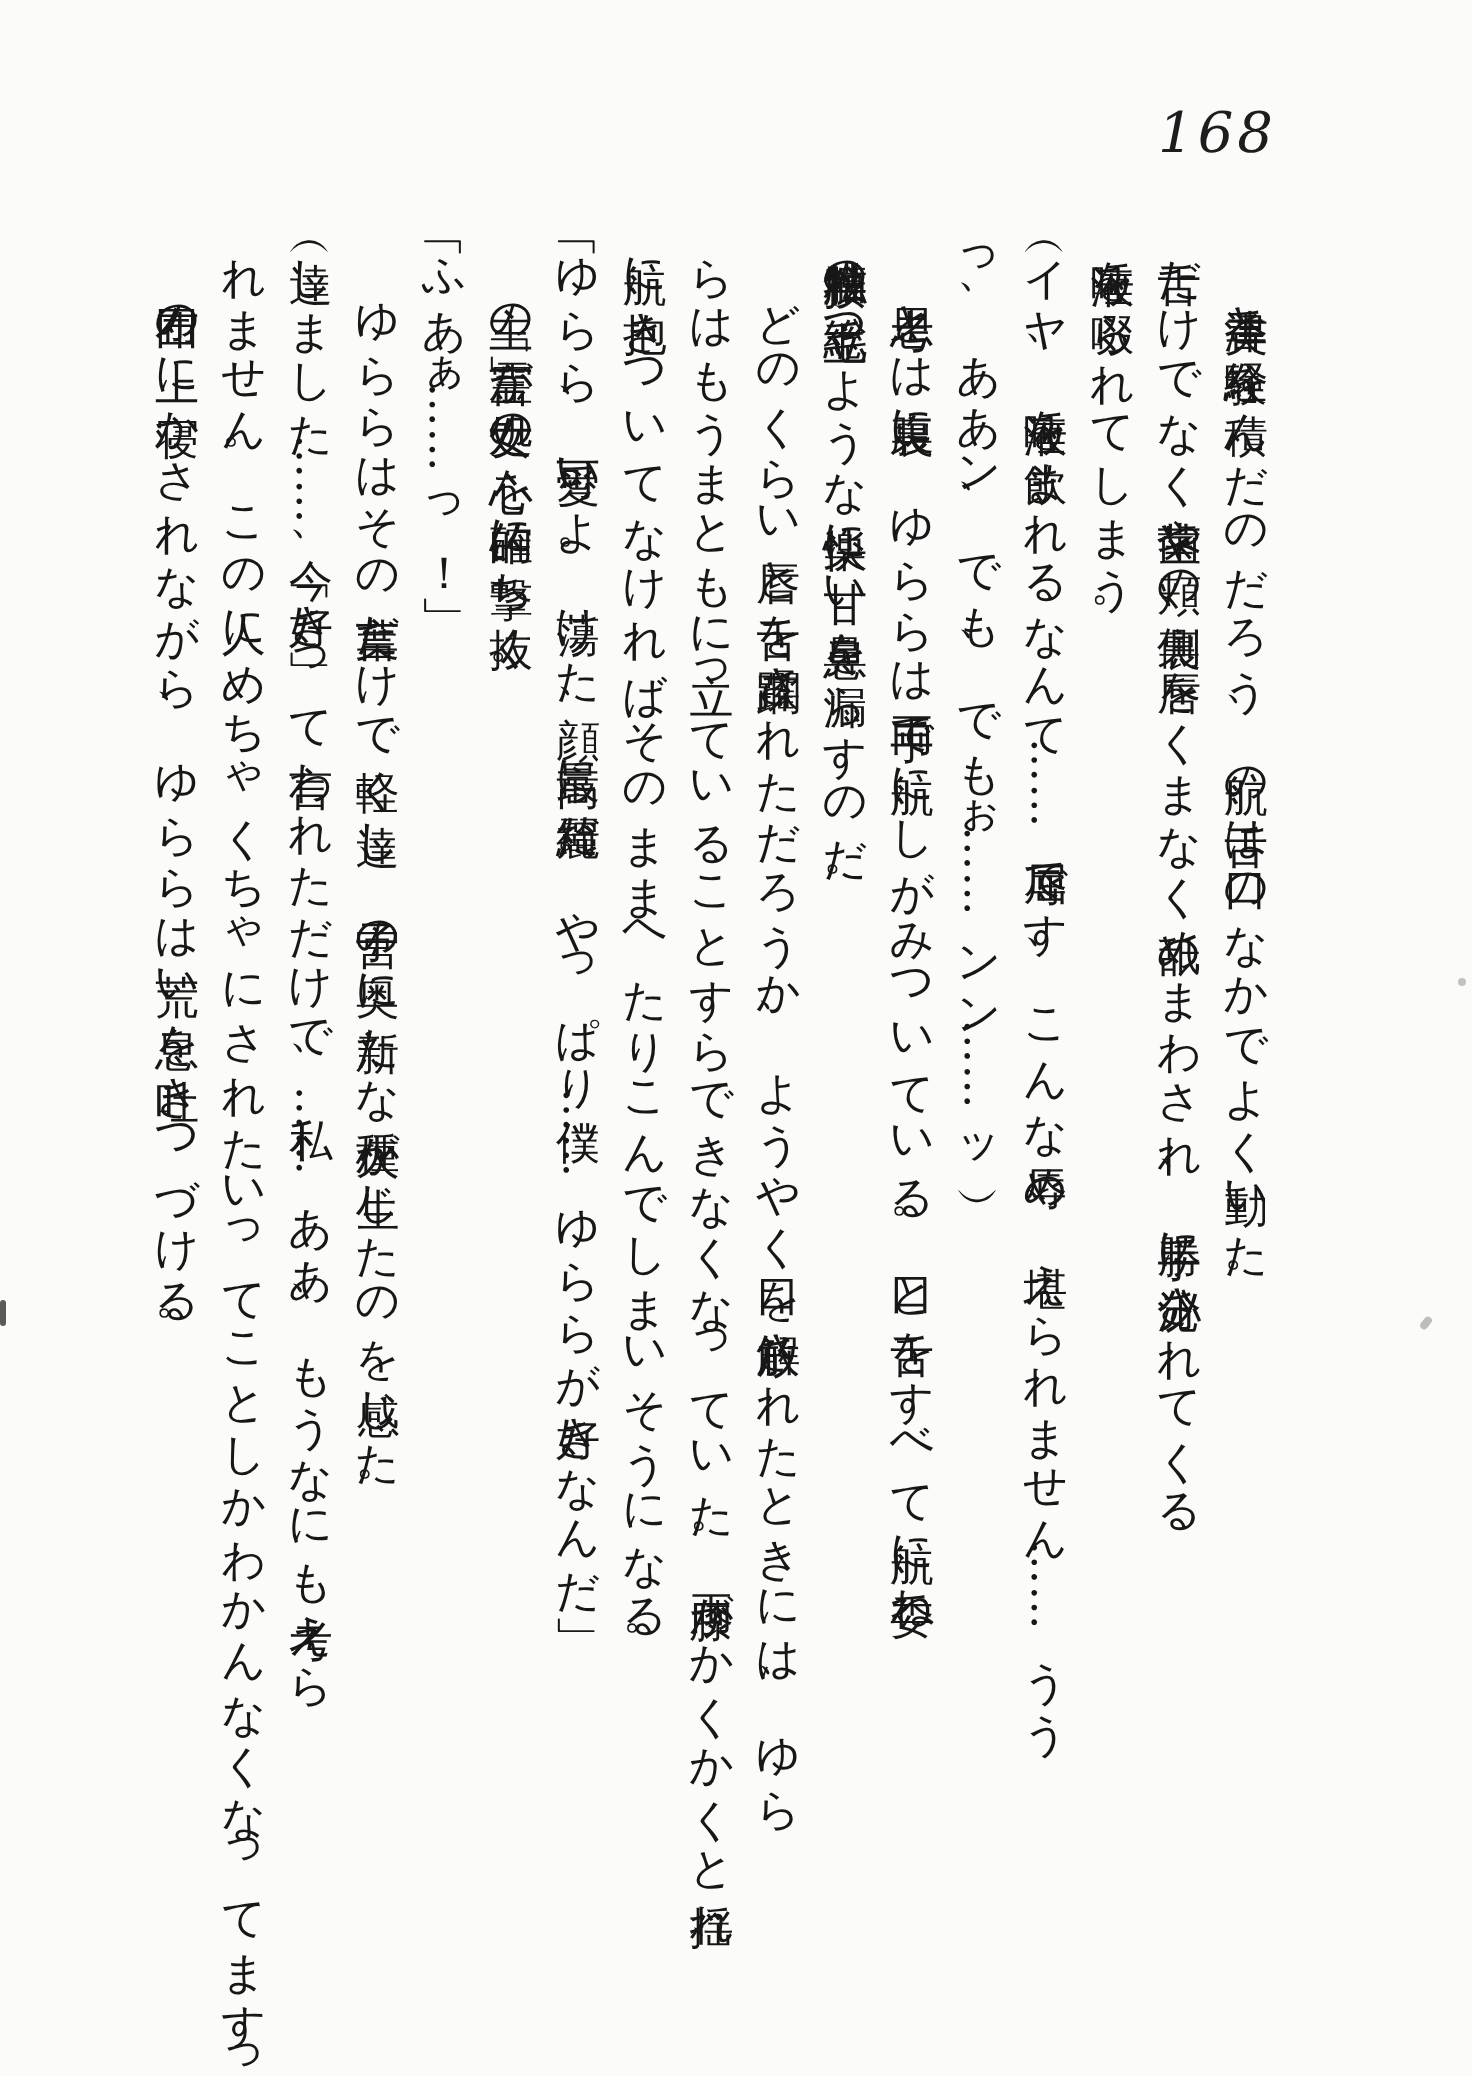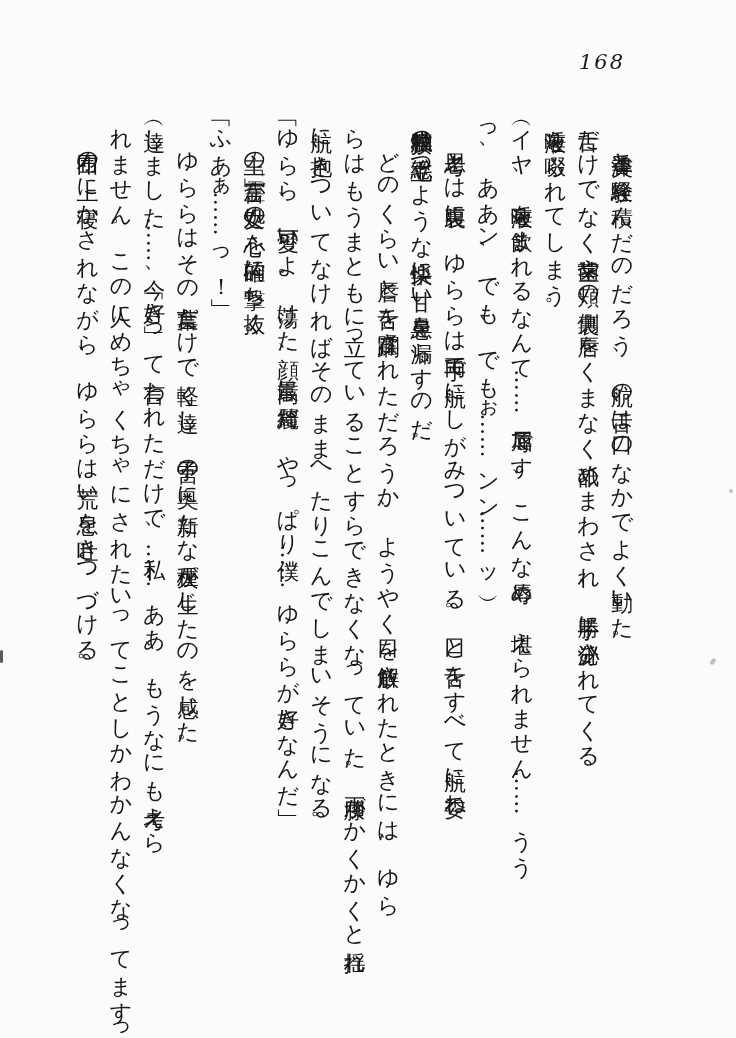--- a/index.html
+++ b/index.html
@@ -15,21 +15,21 @@
     width: 736px;
     height: 1038px;
     background: #fbfbf9;
   }
   .page-number {
     position: absolute;
     top: 50px;
     left: 579px;
     font-family: "DejaVu Serif", "Liberation Serif", serif;
     font-style: italic;
-    font-size: 21px;
+    font-size: 28px;
     letter-spacing: 2px;
     color: #1d1d1d;
   }
   .text-block {
     position: absolute;
     top: 113px;
     right: 97px;
     height: 890px;
     writing-mode: vertical-rl;
     text-orientation: mixed;

